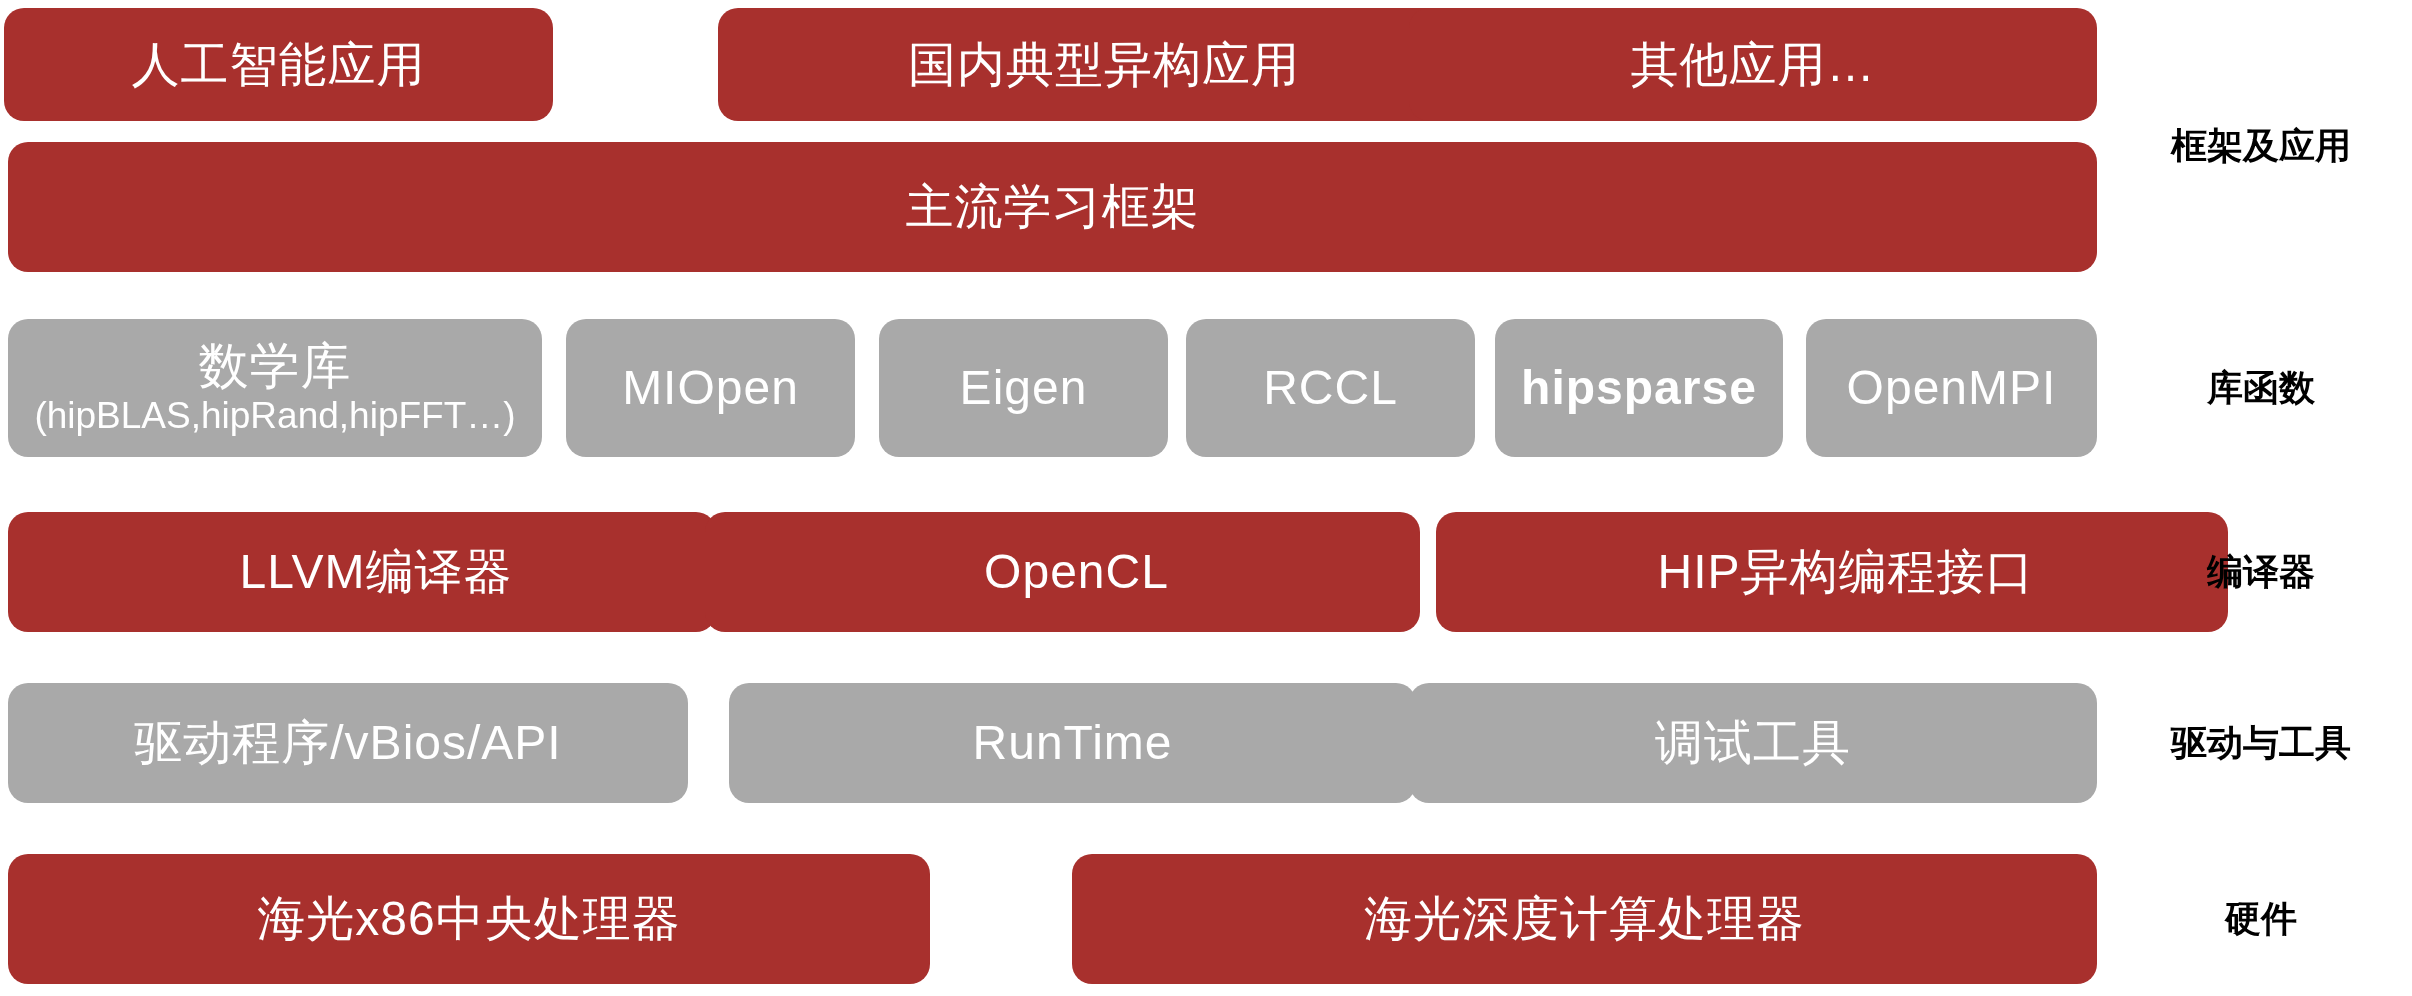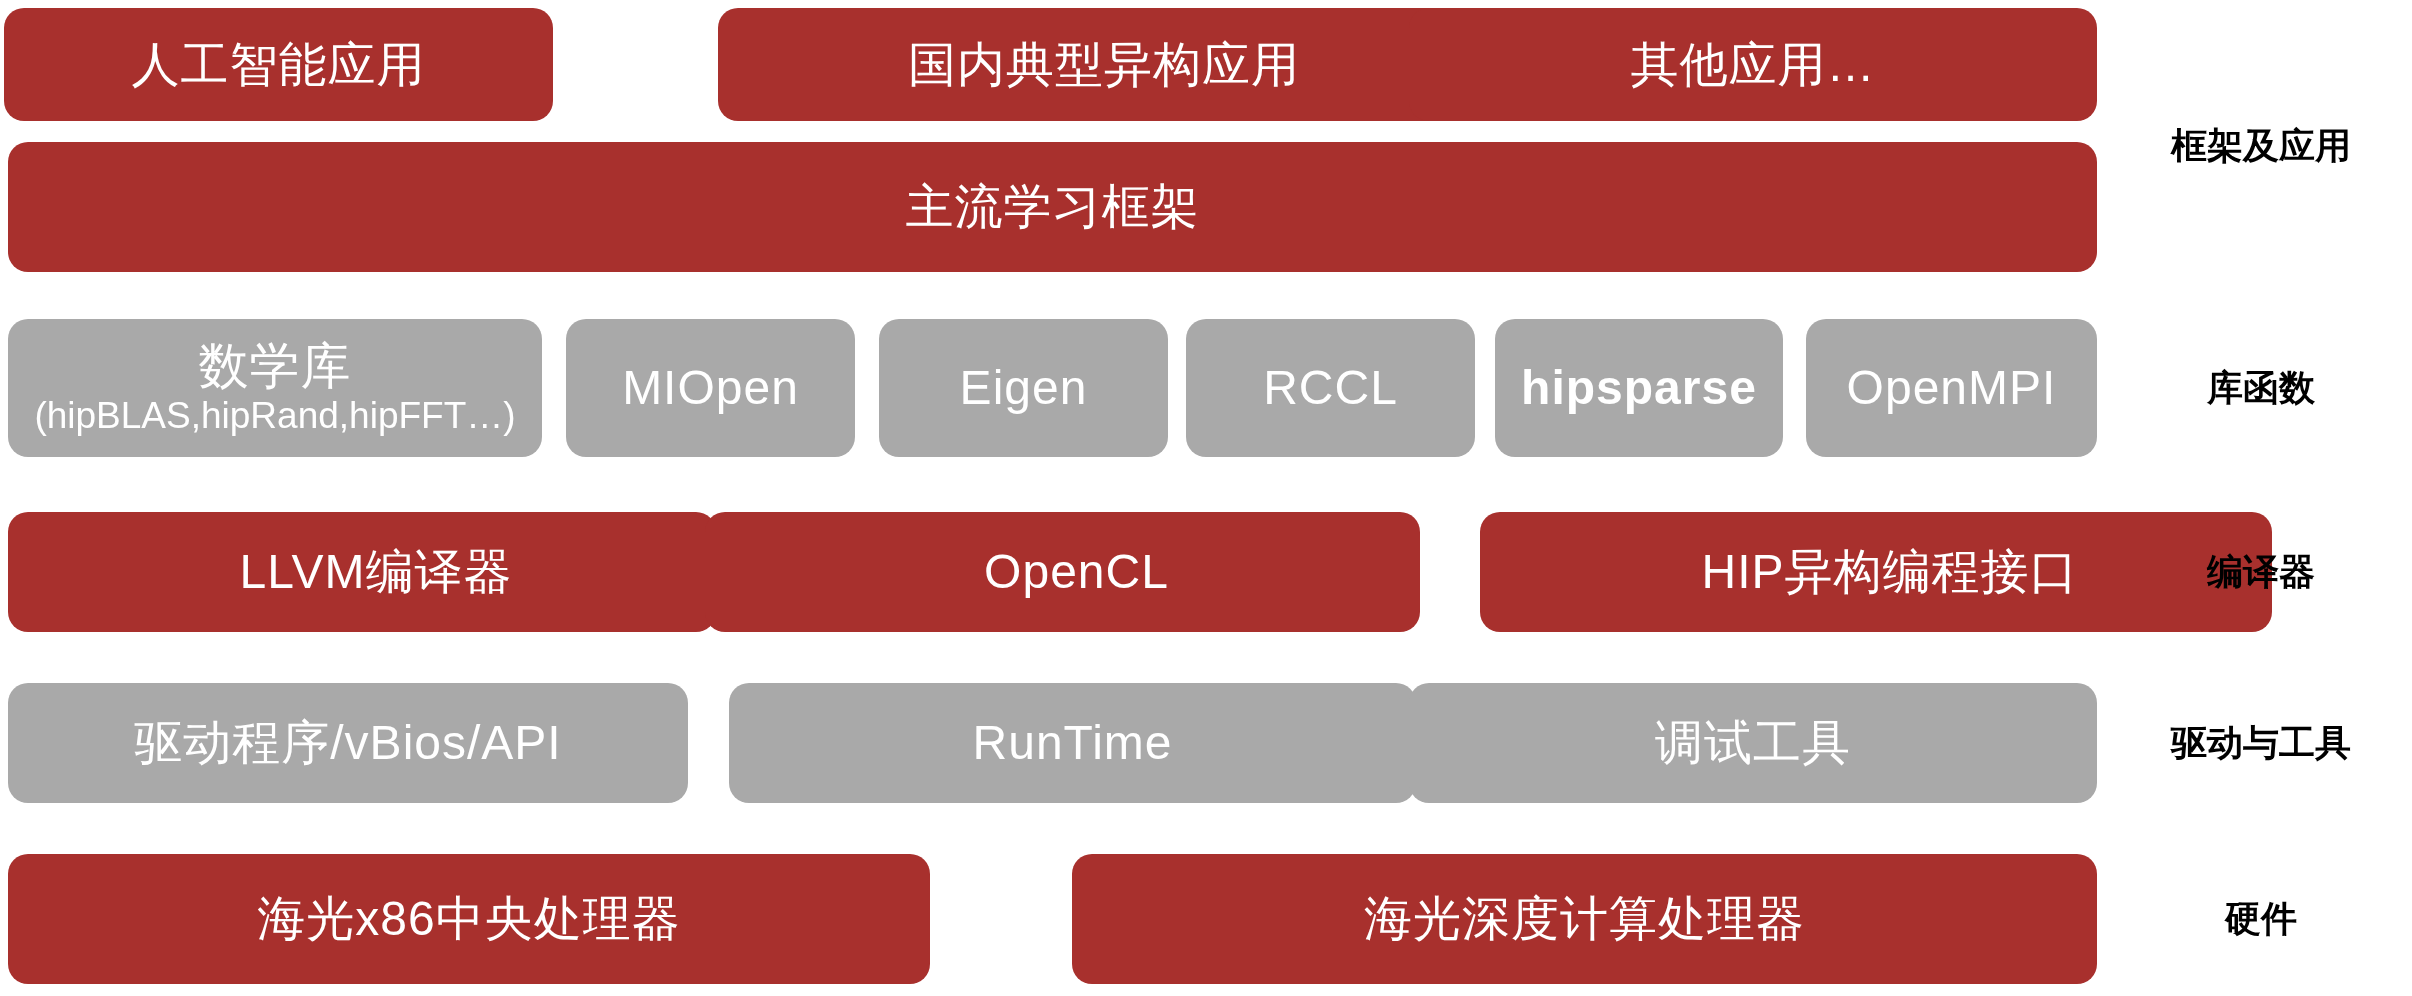--- a/index.html
+++ b/index.html
@@ -46,21 +46,21 @@
   .r3b3 { left: 879px;  width: 289px; }
   .r3b4 { left: 1186px; width: 289px; }
   .r3b5 { left: 1495px; width: 288px; font-weight: 600; }
   .r3b6 { left: 1806px; width: 291px; }
   .r3b1 .main { font-size: 50px; }
   .r3b1 .sub  { font-size: 37px; letter-spacing: 0; }
   
   .r4 { top: 512px; height: 120px; padding-left: 28px; }
   .r4b1 { left: 8px;    width: 680px; }
   .r4b2 { left: 705px;  width: 687px; }
-  .r4b3 { left: 1480px; width: 764px; }
+  .r4b3 { left: 1436px; width: 764px; }
   
   .r5 { top: 683px; height: 120px; }
   .r5b1 { left: 8px;    width: 680px; }
   .r5b2 { left: 705px;  width: 687px; margin-left: 24px; }
   .r5b3 { left: 1409px; width: 688px; }
   
   .r6 { top: 854px; height: 130px; }
   .r6b1 { left: 8px;    width: 922px; }
   .r6b2 { left: 1072px; width: 1025px; }
 

